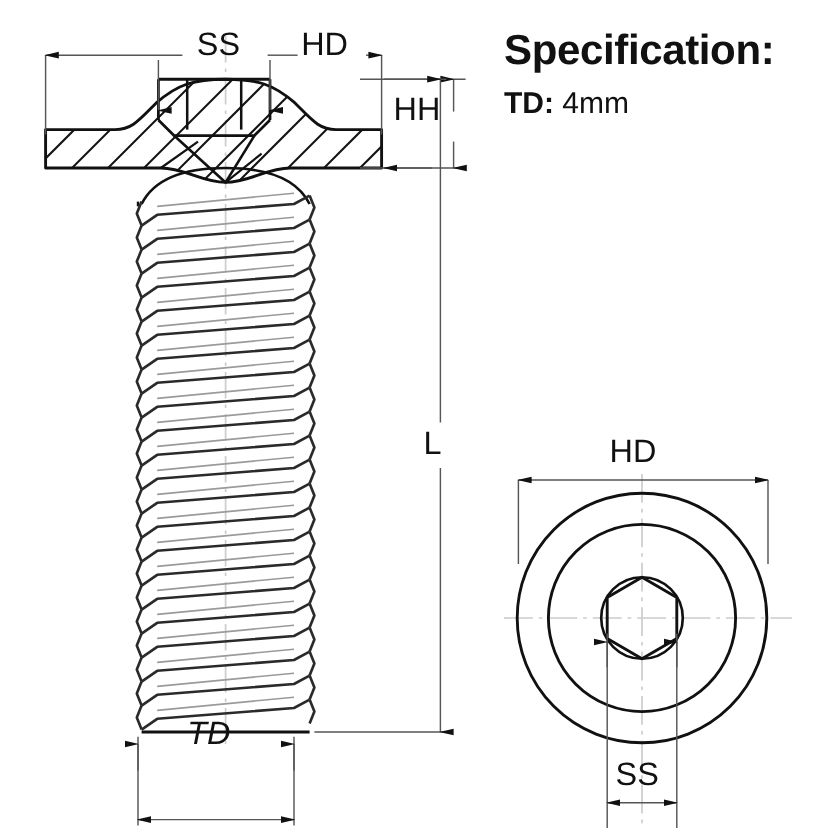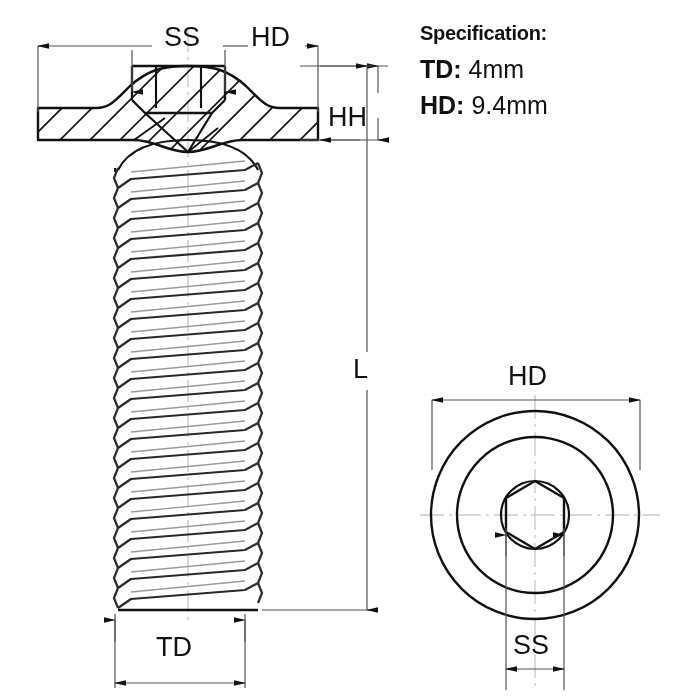--- a/index.html
+++ b/index.html
@@ -28,21 +28,21 @@
     width: 700px;
     height: 700px;
   }
   .spec-panel {
     position: absolute;
     left: 420px;
     top: 22px;
     width: 270px;
   }
   .spec-title {
-    font-size: 20px;
+    font-size: 35px;
     font-weight: bold;
     letter-spacing: -0.3px;
     margin: 0 0 6px 0;
     line-height: 1.15;
   }
   .spec-row {
     font-size: 25px;
     line-height: 1.45;
     white-space: nowrap;
   }
@@ -318,28 +318,27 @@
         <line x1="564" y1="528" x2="564" y2="690" stroke="#555555" stroke-width="1.2"></line>
         <line x1="506" y1="535" x2="506" y2="556" stroke="#555555" stroke-width="1.2" marker-start="url(#arrowUp)"></line>
         <line x1="564" y1="535" x2="564" y2="556" stroke="#555555" stroke-width="1.2" marker-start="url(#arrowUp)"></line>
         <line x1="506" y1="669" x2="564" y2="669" stroke="#555555" stroke-width="1.2" marker-start="url(#arrowLeft)" marker-end="url(#arrowRight)"></line>
       </g>
     </g>
   </svg>
 
   <div class="dim-label" style="left:164px; top:24px;">SS</div>
   <div class="dim-label" style="left:251px; top:24px;">HD</div>
-  <div class="dim-label" style="left:328px; top:104px;">HH</div>
+  <div class="dim-label" style="left:328px; top:78px;">HH</div>
   <div class="dim-label" style="left:353px; top:356px;">L</div>
-  <div class="dim-label" style="left:156px; top:634px;">TD</div>
+  <div class="dim-label" style="left:156px; top:598px;font-style:italic;">TD</div>
 
   <div class="dim-label" style="left:508px; top:363px;">HD</div>
   <div class="dim-label" style="left:513px; top:632px;">SS</div>
 
   <div class="spec-panel">
     <div class="spec-title">Specification:</div>
     <div id="spec-rows">
         <div class="spec-row"><span class="spec-key">TD:</span><span class="spec-val"> 4mm</span></div>
-        <div class="spec-row"><span class="spec-key">HD:</span><span class="spec-val"> 9.4mm</span></div>
       </div>
   </div>
 
 </div>
 
 </body></html>

